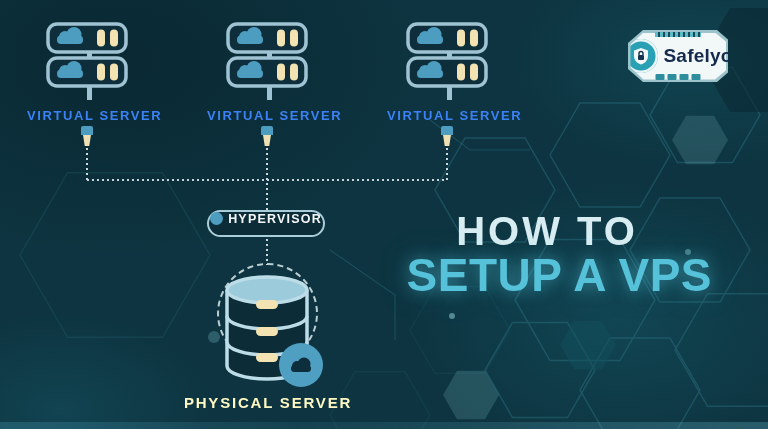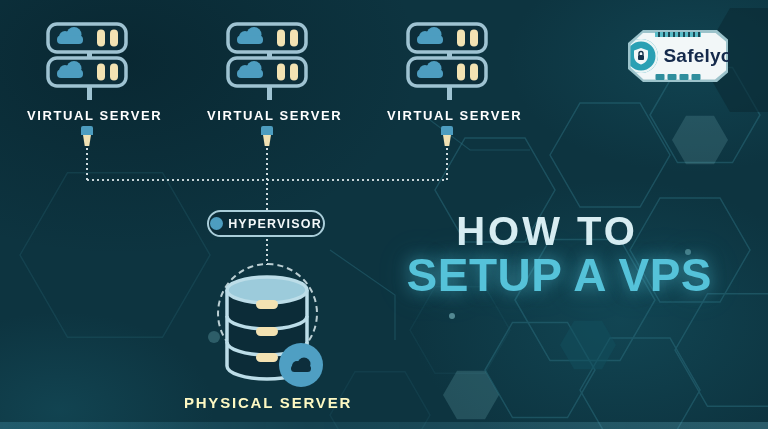--- a/index.html
+++ b/index.html
@@ -14,31 +14,31 @@
       radial-gradient(300px 200px at 620px 320px, rgba(23,90,106,.45), transparent 70%),
       radial-gradient(220px 140px at 60px 410px, rgba(26,96,112,.35), transparent 70%),
       radial-gradient(400px 260px at 120px 60px, rgba(6,30,39,.55), transparent 75%);
   }
   .bg-hex{position:absolute;inset:0;}
   .bottom-band{position:absolute;left:0;right:0;bottom:0;height:7px;
     background:linear-gradient(90deg, rgba(70,150,175,.55), rgba(70,150,175,.25) 40%, rgba(120,200,220,.45));
     opacity:.6;}
   
   .vserver{position:absolute;width:120px;text-align:center;}
-  .vs-label{margin-top:4px;font-size:13px;font-weight:bold;color:#ffffff;letter-spacing:1.6px;white-space:nowrap;}
+  .vs-label{margin-top:4px;font-size:13px;font-weight:bold;color:#3b82f6;letter-spacing:1.6px;white-space:nowrap;}
   
   .plug{position:absolute;width:12px;}
   .plug-top{width:12px;height:9px;background:#4d9dc0;border-radius:2px 2px 0 0;margin:0 auto;}
   .plug-bottom{width:8px;height:11px;background:#efe0b2;margin:0 auto;clip-path:polygon(0 0,100% 0,78% 100%,22% 100%);}
   .dotv{position:absolute;width:2px;background-image:repeating-linear-gradient(180deg, rgba(215,227,230,.95) 0 2px, transparent 2px 5px);}
   .doth{position:absolute;height:2px;background-image:repeating-linear-gradient(90deg, rgba(215,227,230,.92) 0 2px, transparent 2px 5px);}
   
   .hypervisor{position:absolute;left:207px;top:210px;width:118px;height:27px;
     background:#0c2c38;border:2.5px solid #a9cdd9;border-radius:15px;
-    display:flex;align-items:center;justify-content:center;gap:5px;box-sizing:border-box;}
+    display:flex;align-items:flex-start;justify-content:center;gap:5px;box-sizing:border-box;}
   .hyp-dot{width:13px;height:13px;border-radius:50%;background:#4d9dc0;flex:0 0 auto;}
   .hyp-label{font-size:12.5px;font-weight:bold;color:#f4f8f9;letter-spacing:1.2px;}
   
   .dotted-circle{position:absolute;left:217px;top:263px;width:97px;height:97px;border-radius:50%;
     border:2px dashed #cfe0e4;opacity:.9;}
   .pserver-icon{position:absolute;left:222px;top:272px;}
   .cloud-badge{position:absolute;left:279px;top:343px;width:44px;height:44px;border-radius:50%;
     background:#4f9fc3;display:flex;align-items:center;justify-content:center;}
   .ps-label{position:absolute;left:130px;top:394px;width:276px;text-align:center;
     font-size:15px;font-weight:bold;color:#fef9c3;letter-spacing:1.8px;white-space:nowrap;}

